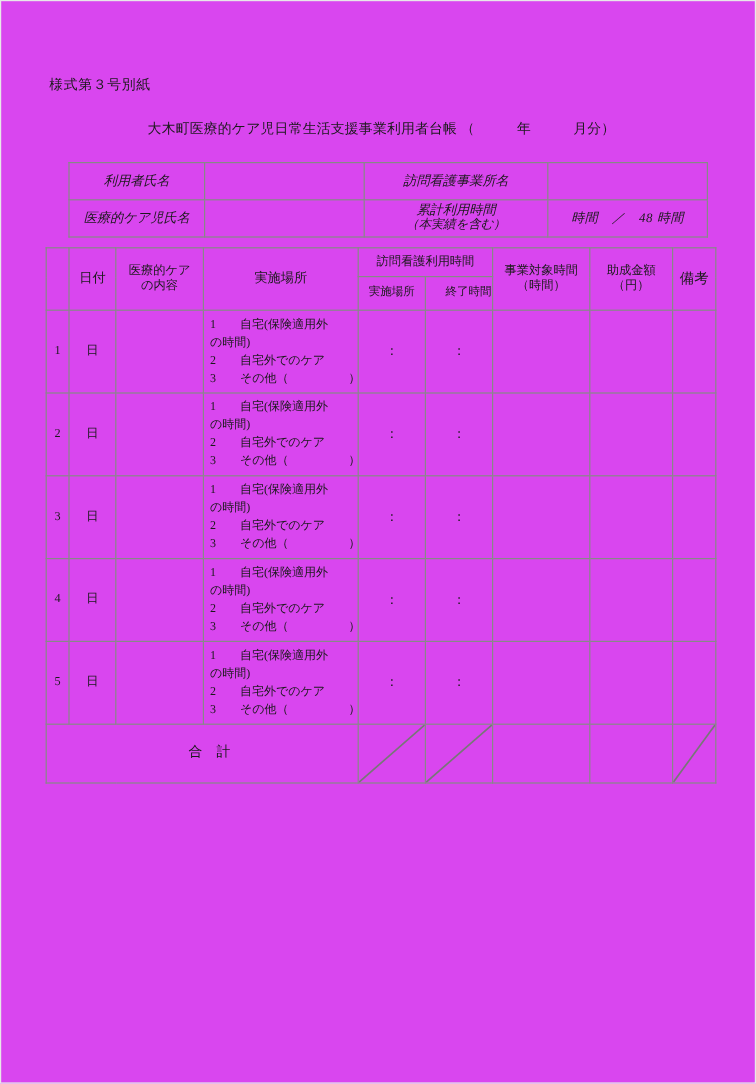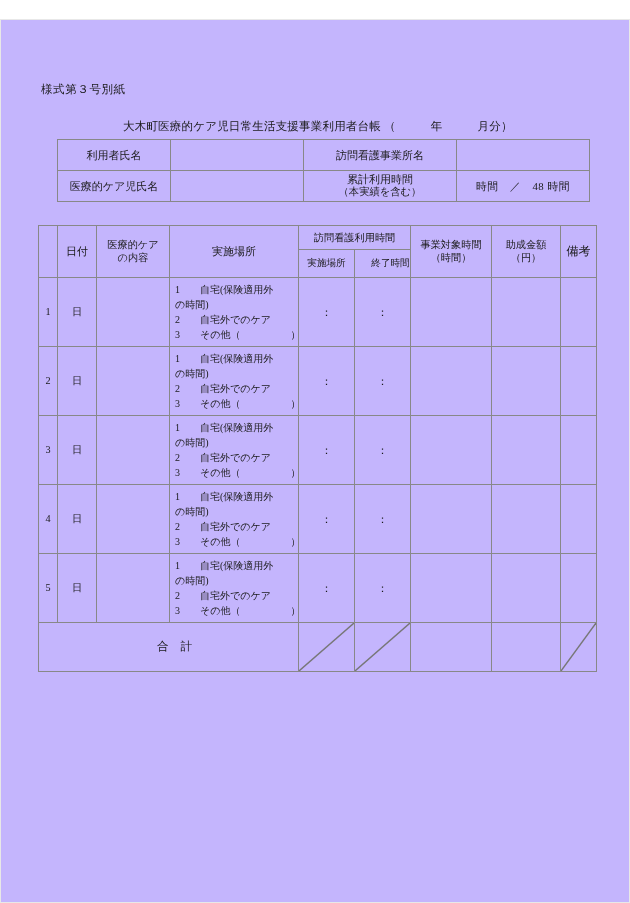--- a/index.html
+++ b/index.html
@@ -11,24 +11,23 @@
     width: 630px;
     height: 903px;
     font-family: "Liberation Serif", "DejaVu Serif", serif;
     color: #1a1a1a;
     position: relative;
     overflow: hidden;
   }
   .page {
     position: absolute;
     inset: 0;
-    background: #c4b5fd;
+    background: #d946ef;
     border: 1px solid #e8e8e8;
     box-sizing: border-box;
-    margin-top: 19px;
   }
 
   
   .form-no {
     position: absolute;
     left: 40px;
     top: 62px;
     font-size: 11.5px;
     letter-spacing: 0.6px;
     white-space: nowrap;
@@ -56,22 +55,23 @@
     padding: 0;
     text-align: center;
     vertical-align: middle;
     line-height: 1.35;
   }
 
   
   .info-table {
     position: absolute;
     left: 56px;
-    top: 119px;
+    top: 134px;
     width: 528px;
+    font-style: italic;
   }
   .info-table td {
     height: 30px;
   }
   .c-lbl1   { width: 112px; }
   .c-val1   { width: 132px; }
   .c-lbl2   { width: 152px; }
   .c-val2   { width: 132px; }
   .stacked {
     display: flex;

